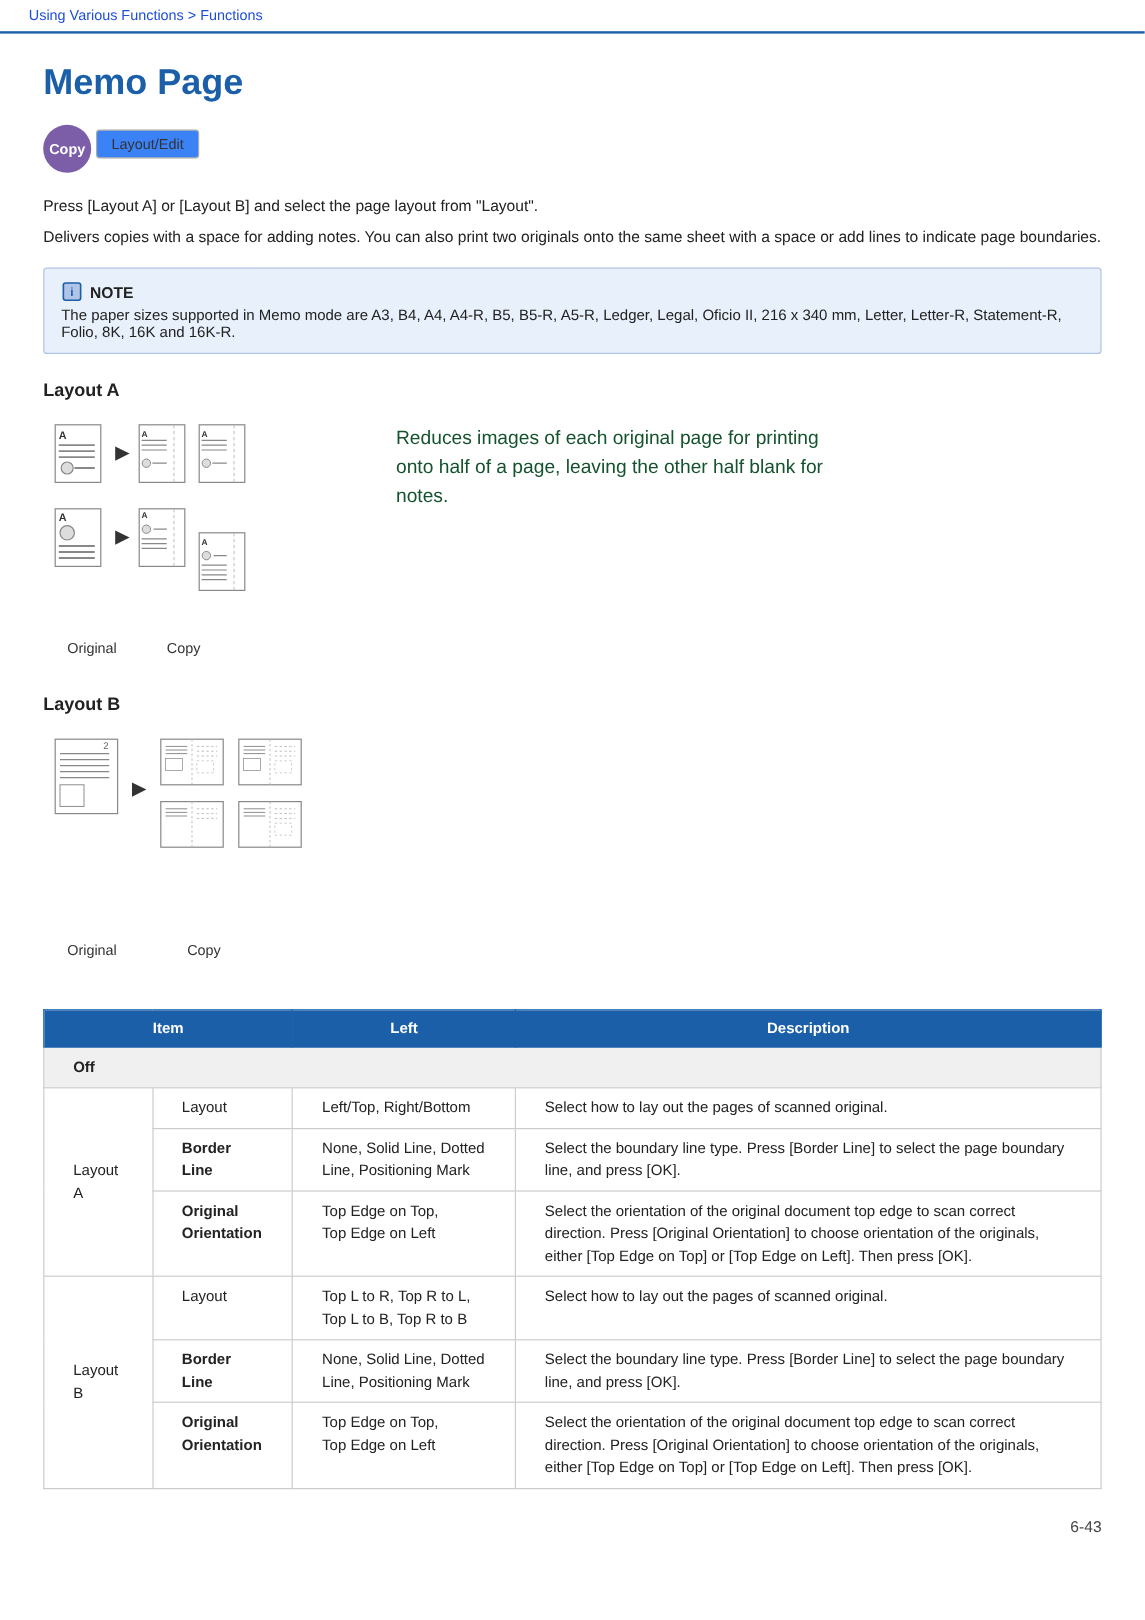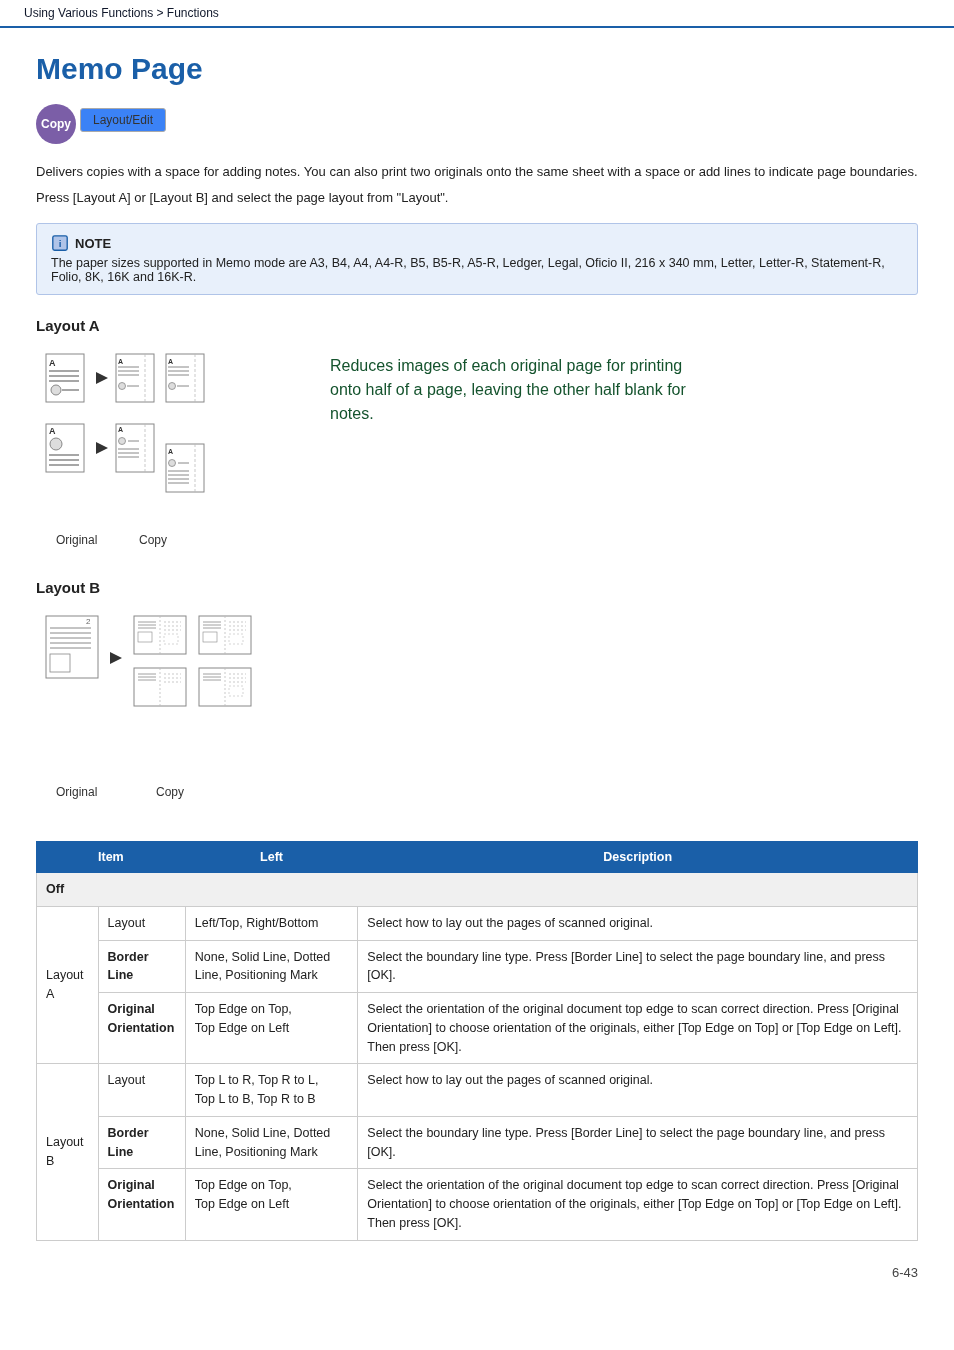--- a/index.html
+++ b/index.html
@@ -11,21 +11,21 @@
       width: 954px;
       min-height: 1350px;
       padding: 0;
     }
 
     
     .breadcrumb-bar {
       border-bottom: 2px solid #1a5fa8;
       padding: 6px 24px;
       font-size: 12px;
-      color: #0f172a;
+      color: #1d4ed8;
     }
 
     
     .content {
       padding: 24px 36px 40px 36px;
     }
 
     
     .page-title {
       font-size: 30px;
@@ -132,21 +132,21 @@
     .data-table th {
       background: #1a5fa8;
       color: #fff;
       padding: 8px 10px;
       text-align: center;
       font-weight: bold;
       border: 1px solid #1a5fa8;
     }
     .data-table td {
       border: 1px solid #ccc;
-      padding: 7px 9px;
+      padding: 7px 24px;
       vertical-align: top;
       line-height: 1.5;
     }
     .data-table tr.section-row td {
       background: #f0f0f0;
       font-weight: bold;
     }
     .data-table .bold-cell {
       font-weight: bold;
     }
@@ -173,22 +173,22 @@
 
 <div class="content">
 
   <h1 class="page-title">Memo Page</h1>
 
   <div class="tag-area">
     <div class="copy-badge">Copy</div>
     <div class="layout-edit-tag">Layout/Edit</div>
   </div>
 
+  <p class="desc-text">Press [Layout A] or [Layout B] and select the page layout from "Layout".</p>
   <p class="desc-text">Delivers copies with a space for adding notes. You can also print two originals onto the same sheet with a space or add lines to indicate page boundaries.</p>
-  <p class="desc-text">Press [Layout A] or [Layout B] and select the page layout from "Layout".</p>
 
   <div class="note-box">
     <div class="note-header">
       <svg class="note-icon" viewBox="0 0 20 20">
         <rect x="2" y="2" width="16" height="16" rx="2" fill="#b0c4e8" stroke="#1a5fa8" stroke-width="1.5"></rect>
         <text x="10" y="14" text-anchor="middle" font-size="11" font-weight="bold" fill="#1a5fa8">i</text>
       </svg>
       <span>NOTE</span>
     </div>
     <span>The paper sizes supported in Memo mode are A3, B4, A4, A4-R, B5, B5-R, A5-R, Ledger, Legal, Oficio II, 216 x 340 mm, Letter, Letter-R, Statement-R, Folio, 8K, 16K and 16K-R.</span>

